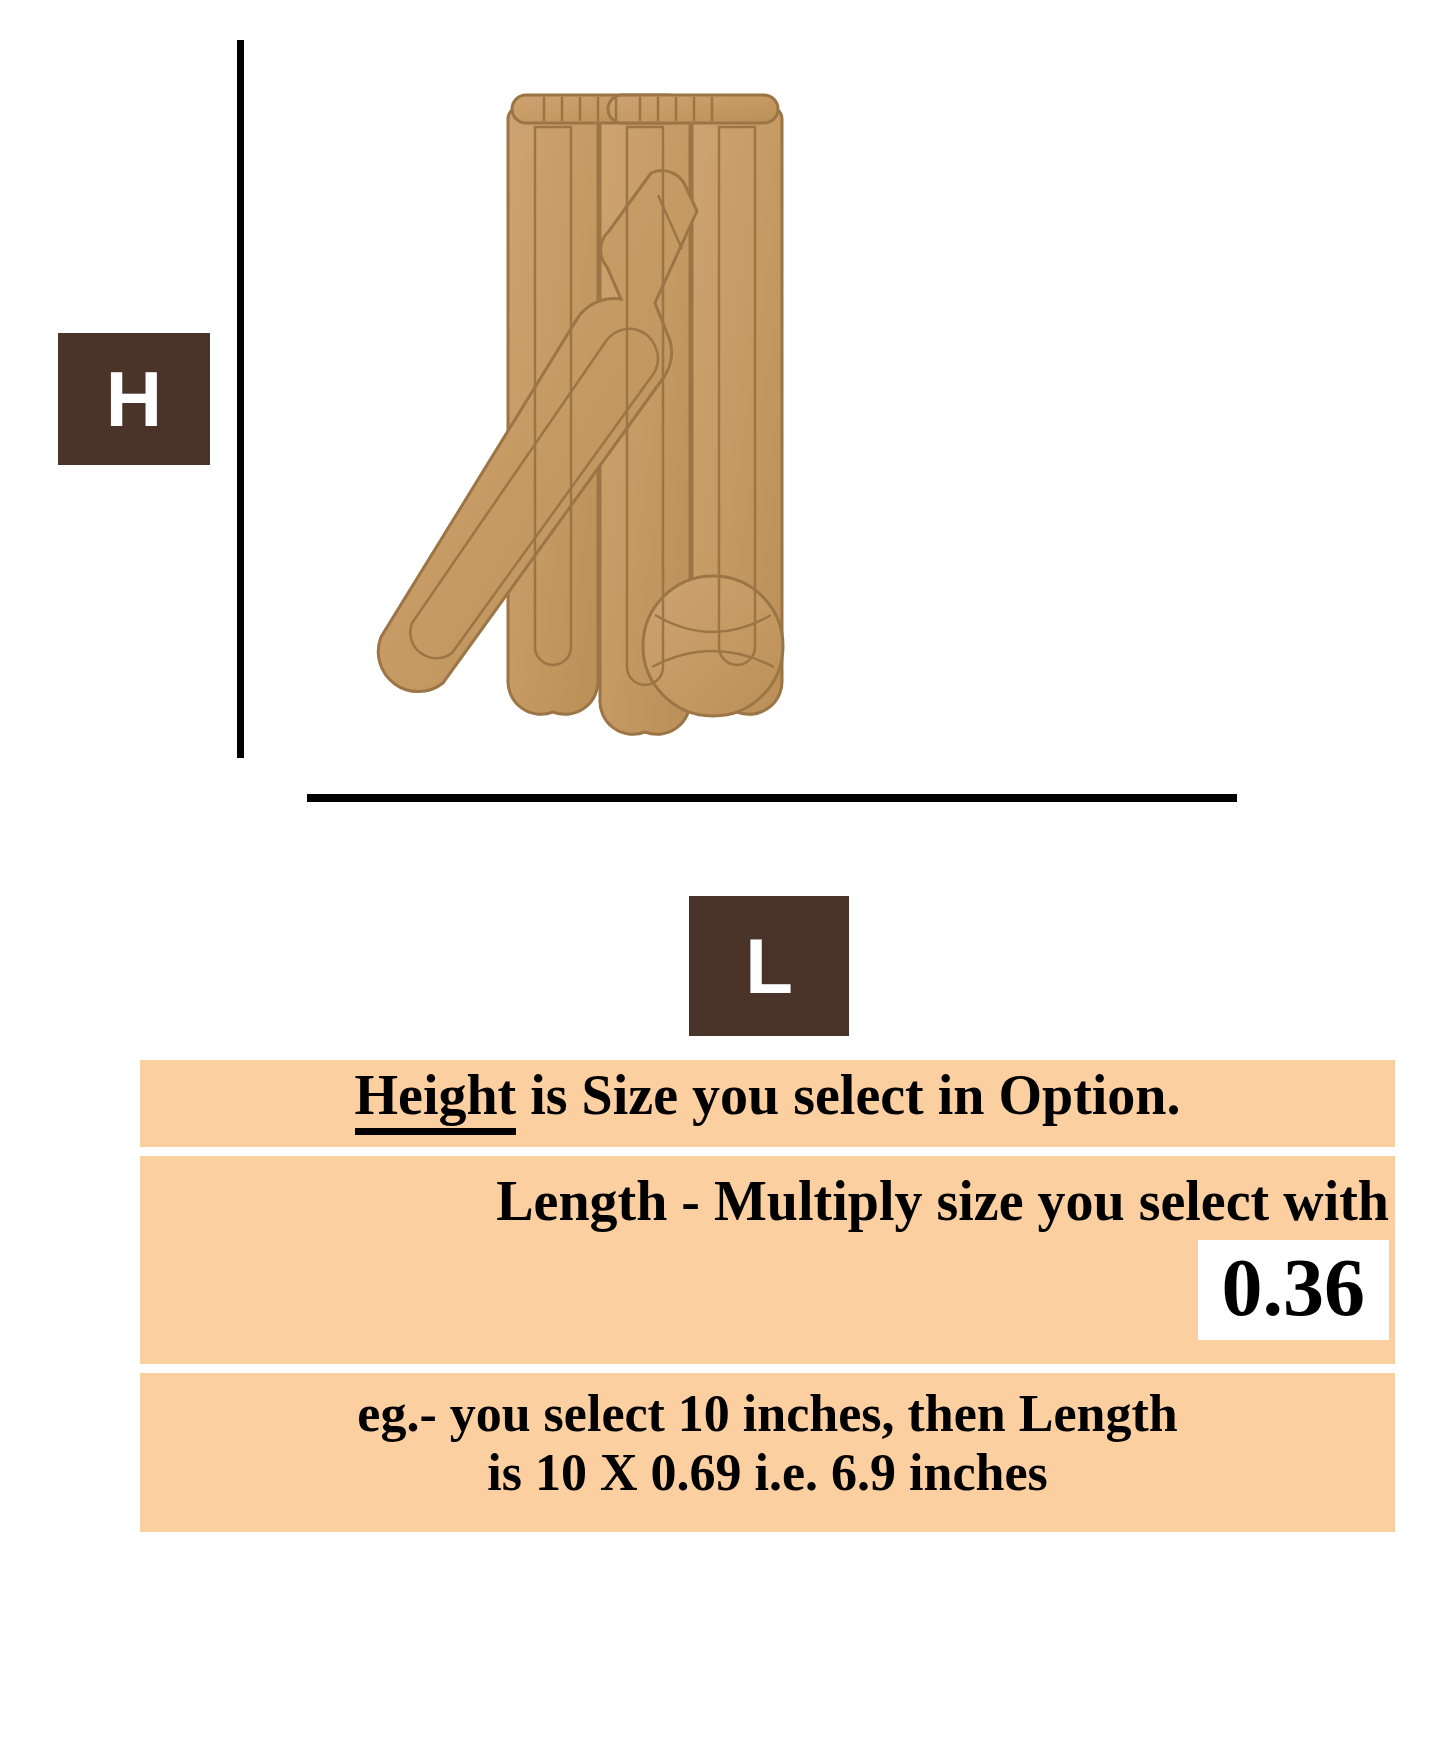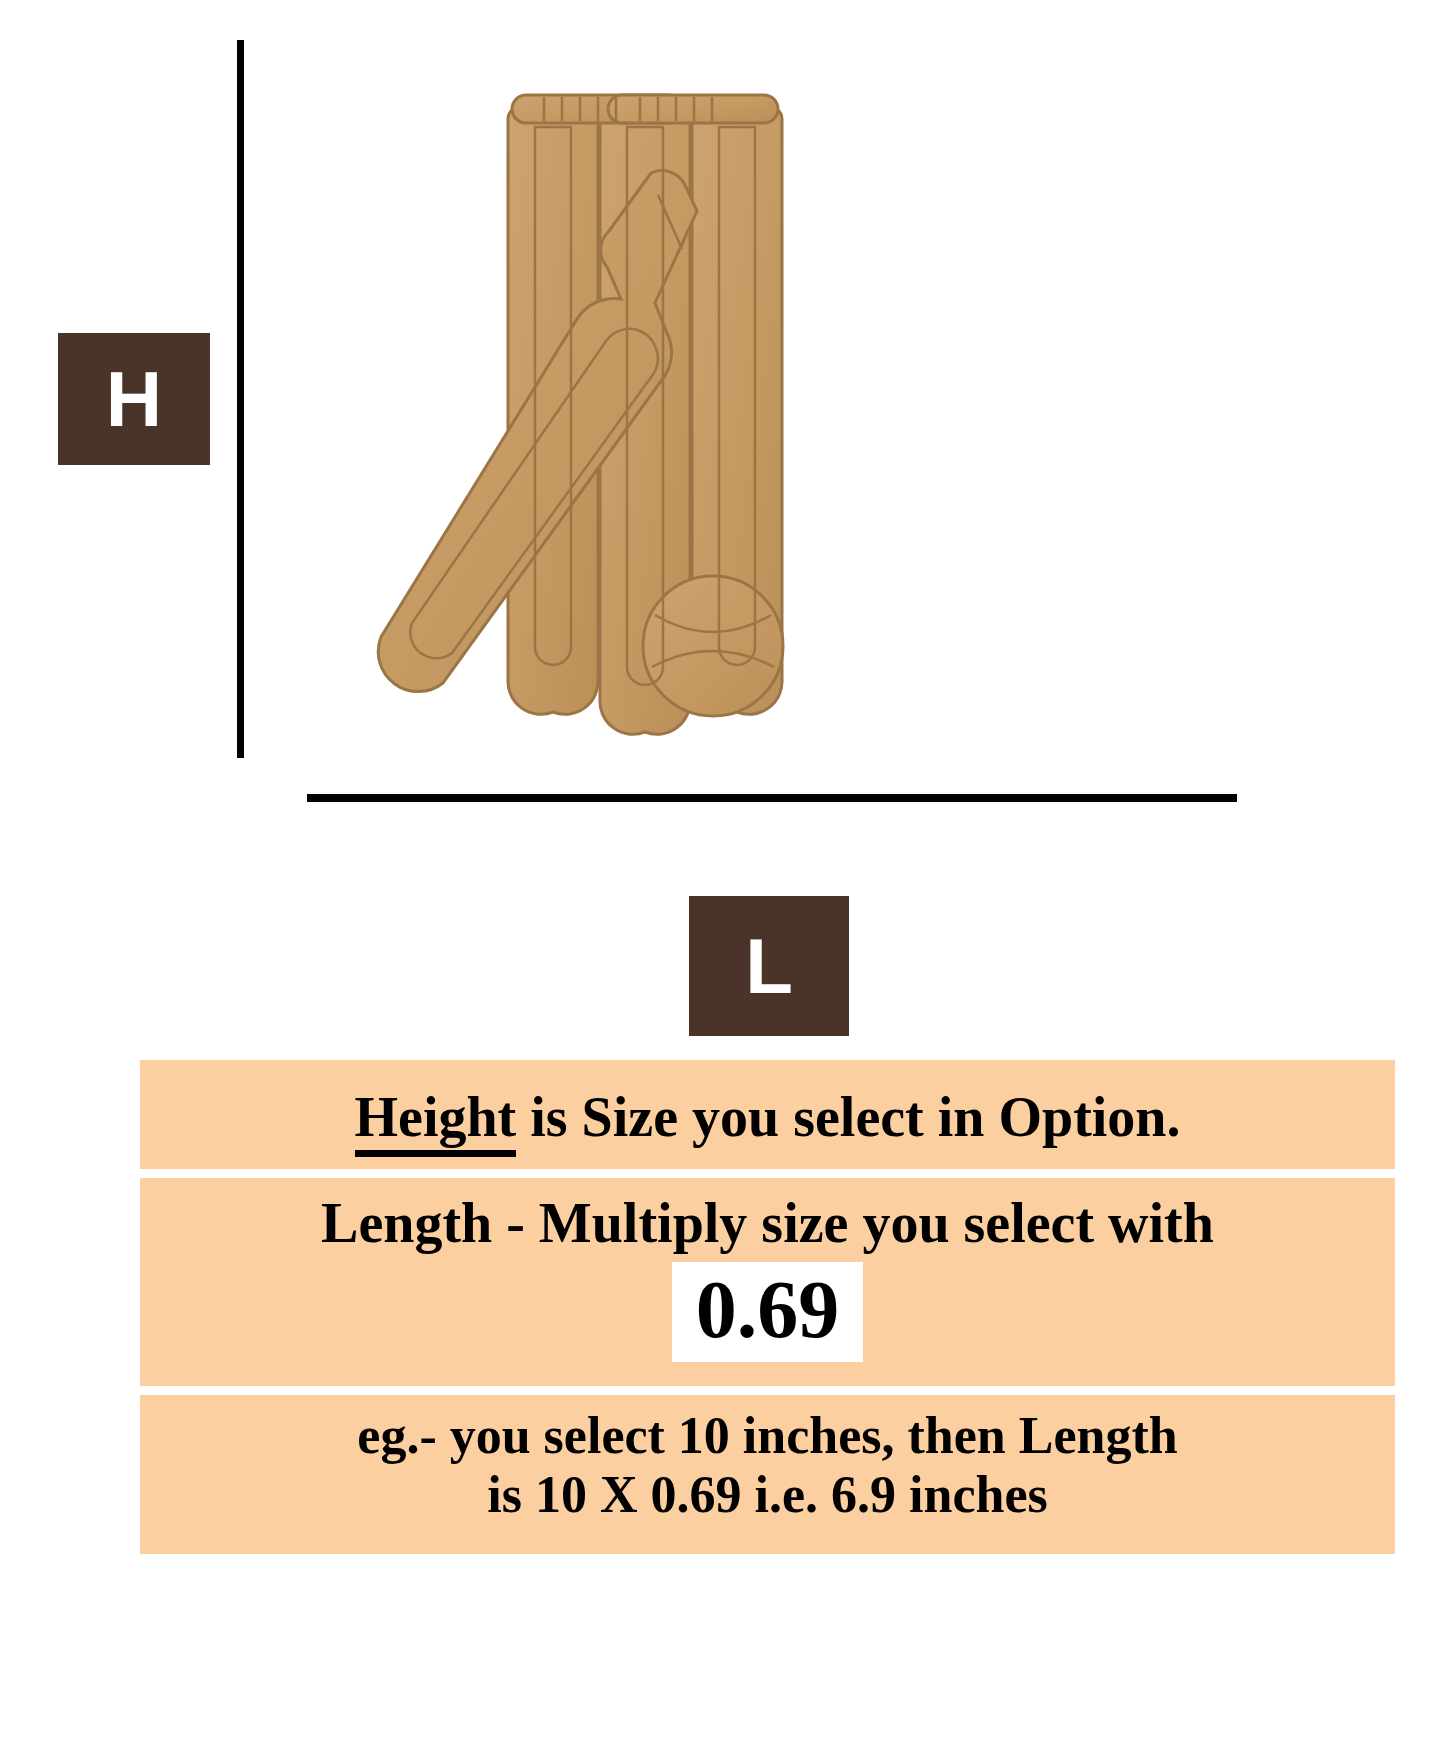--- a/index.html
+++ b/index.html
@@ -93,28 +93,29 @@
     text-align: center;
     color: #000000;
     font-weight: bold;
     font-family: "Liberation Serif", serif;
     margin-bottom: 9px;
     padding: 10px 6px 14px 6px;
     line-height: 1.12;
   }
   #row-height {
     font-size: 56px;
-    padding: 26px 6px 20px 6px;
+    padding: 4px 6px 20px 6px;
   }
   #row-height .underlined {
     border-bottom: 7px solid #000000;
     padding-bottom: 2px;
   }
   #row-length {
     padding: 14px 6px 18px 6px;
+    text-align: right;
   }
   .length-line1 {
     font-size: 56px;
     display: block;
   }
   .multiplier {
     display: inline-block;
     background: #ffffff;
     font-size: 82px;
     padding: 2px 24px 6px 24px;
@@ -209,21 +210,21 @@
 </div>
 
 <div id="info-panel">
 
   <div class="info-row" id="row-height">
     <span class="underlined">Height</span><span> is Size you select in Option.</span>
   </div>
 
   <div class="info-row" id="row-length">
     <span class="length-line1">Length - Multiply size you select with</span>
-    <span class="multiplier">0.69</span>
+    <span class="multiplier">0.36</span>
   </div>
 
   <div class="info-row" id="row-example">
     <span class="ex-line">eg.- you select 10 inches, then Length</span>
     <span class="ex-line">is 10 X 0.69 i.e. 6.9 inches</span>
   </div>
 
 </div>
 
 </body></html>

